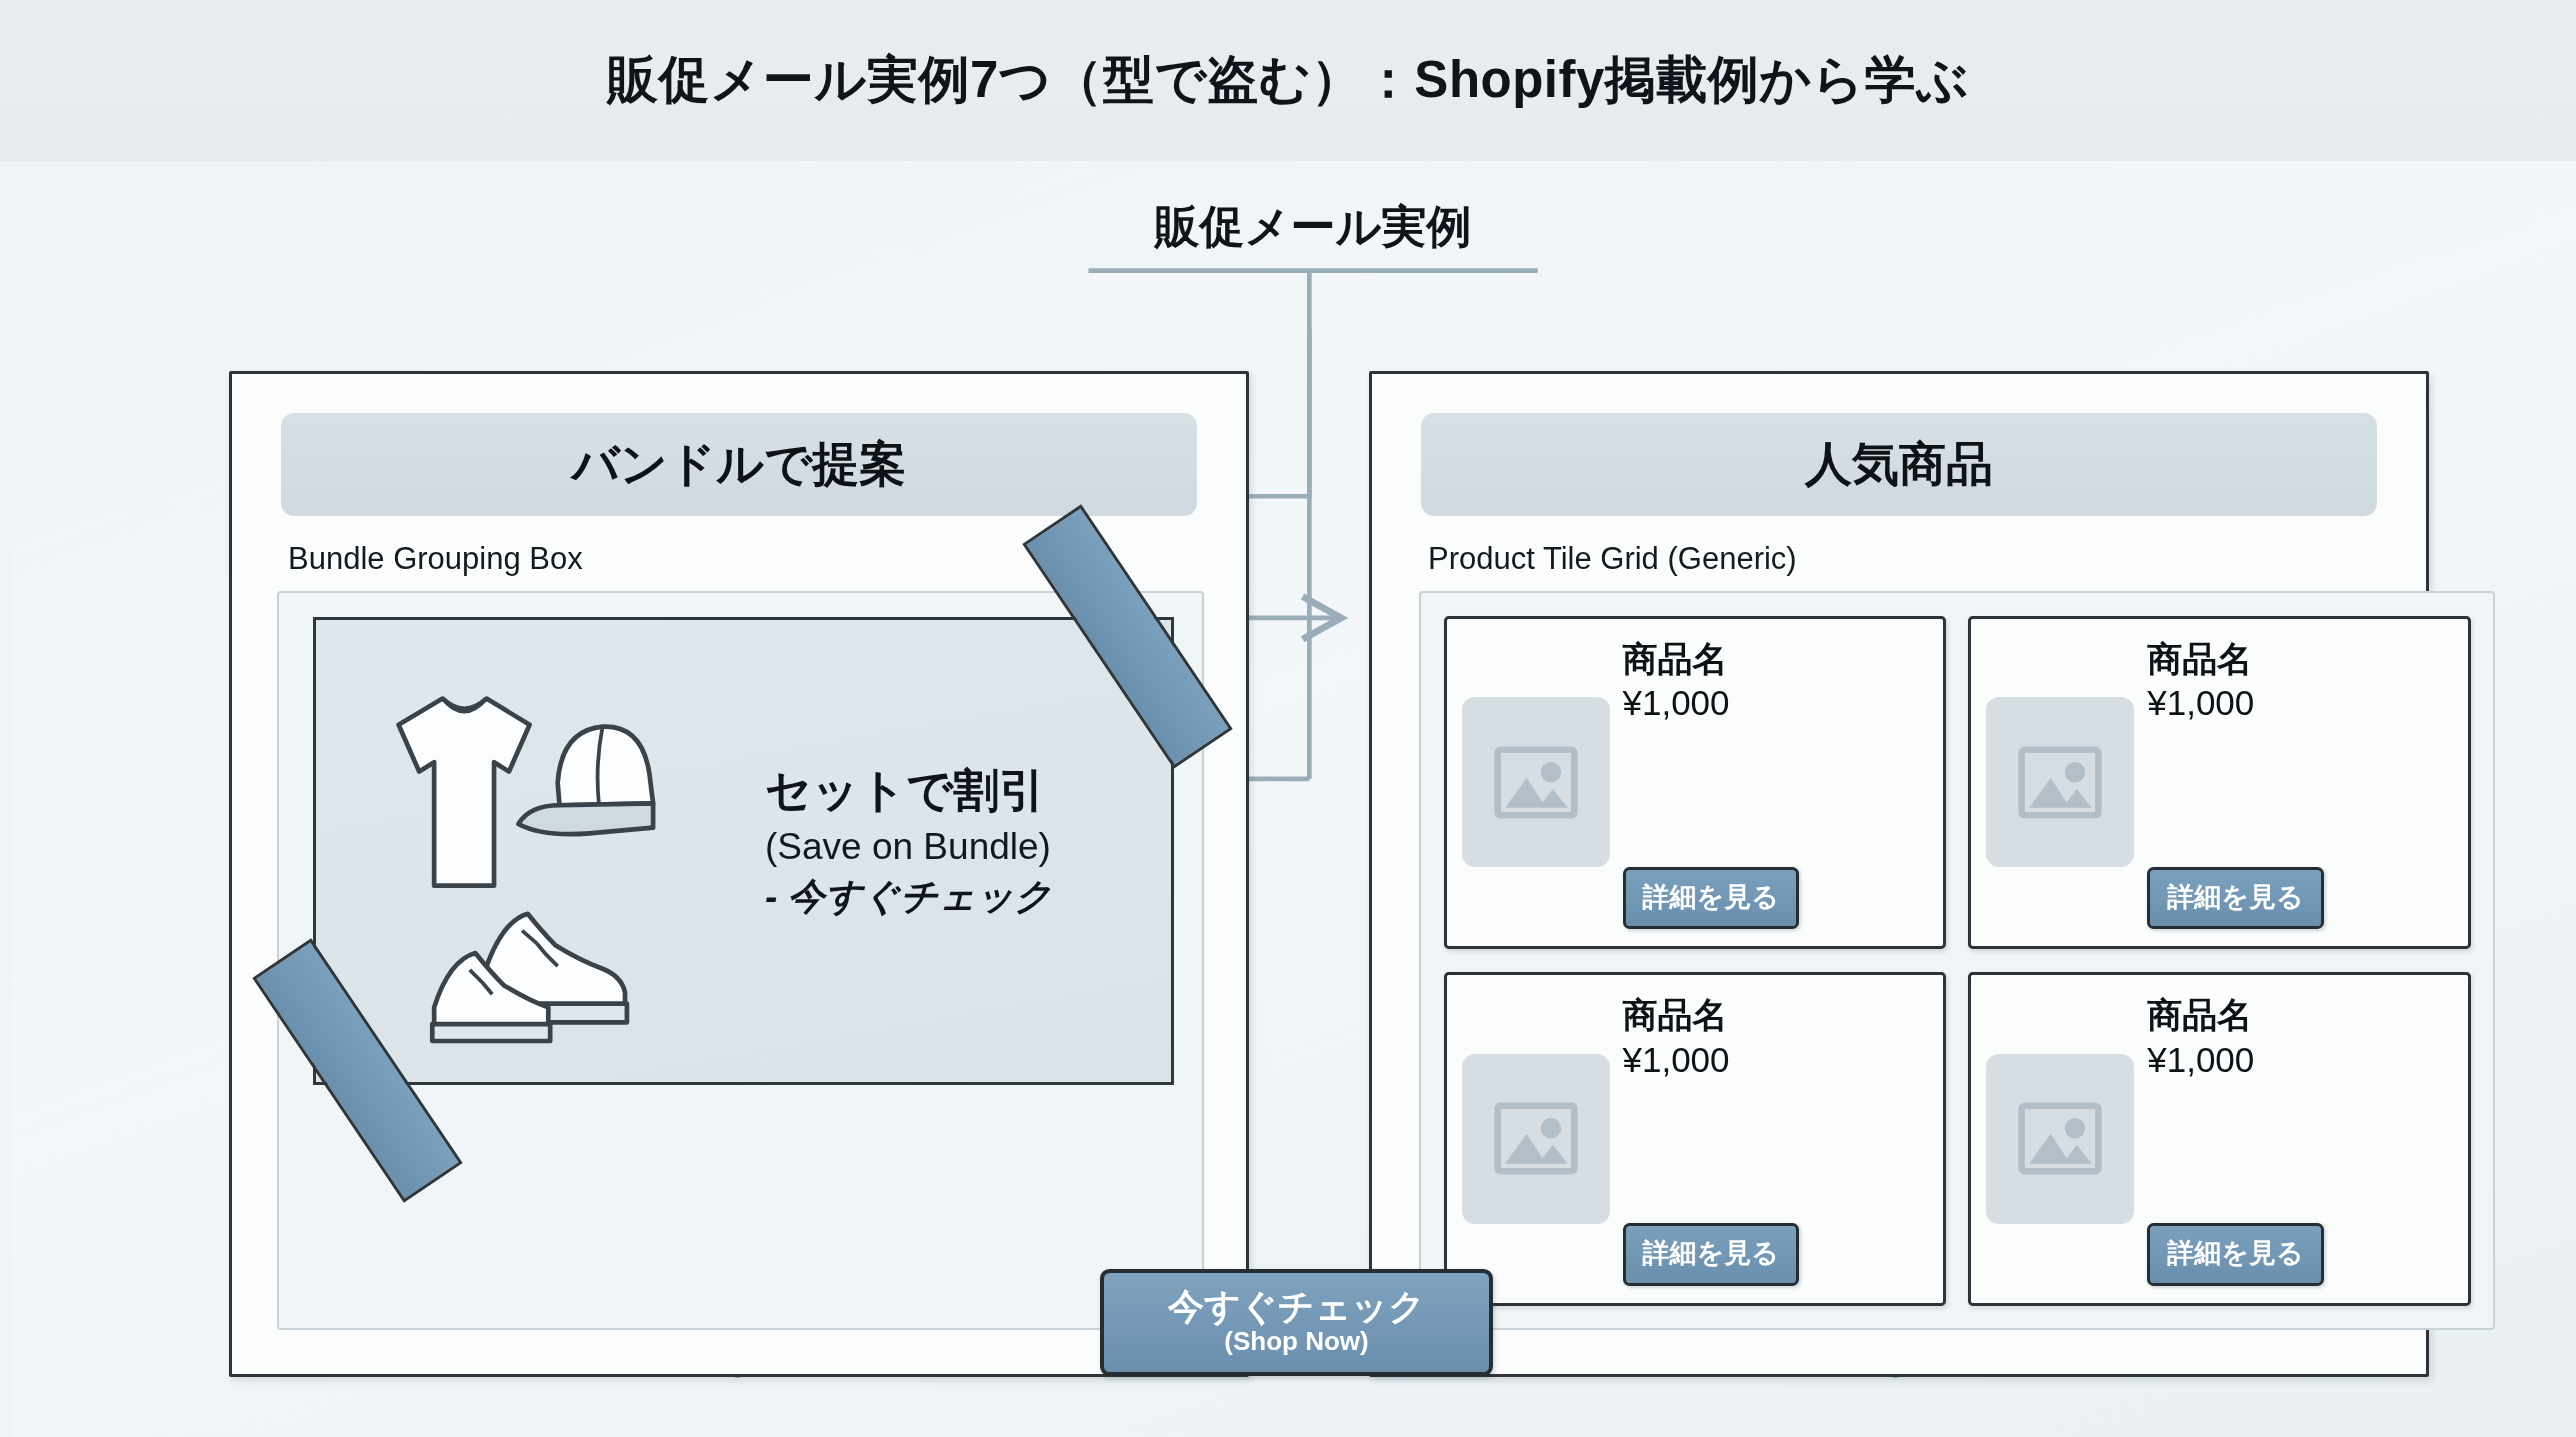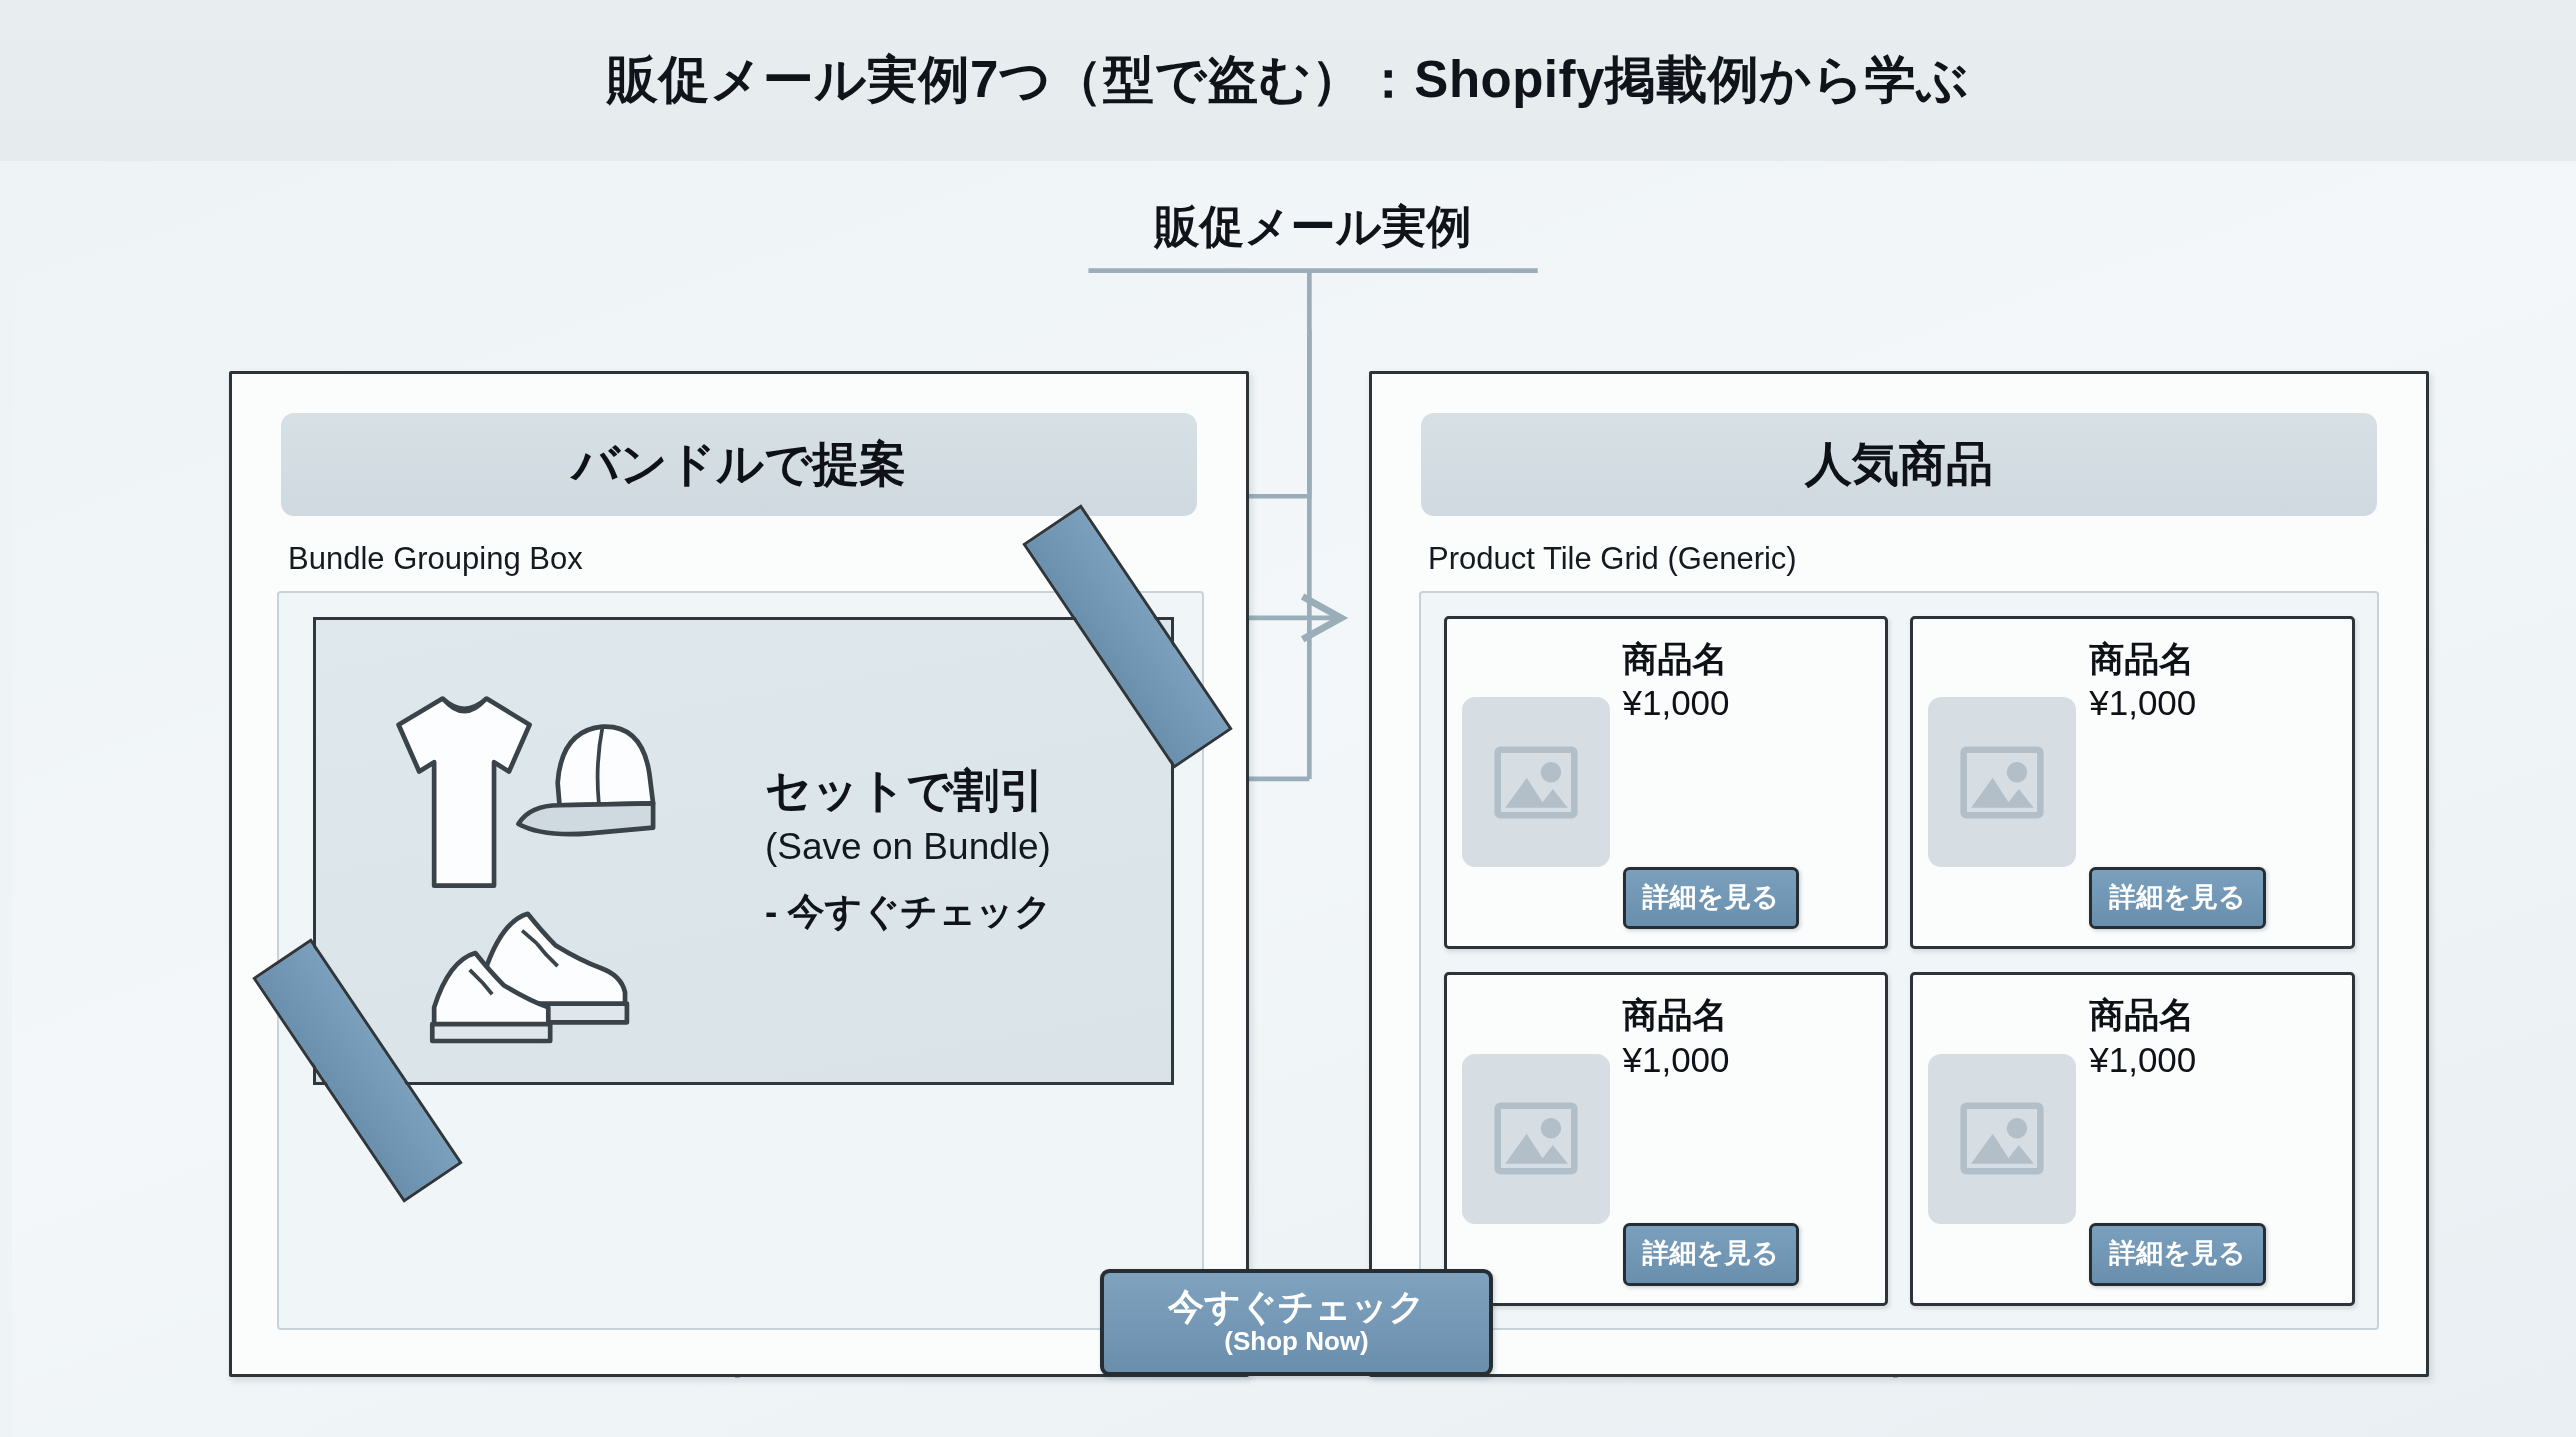--- a/index.html
+++ b/index.html
@@ -149,21 +149,21 @@
     width: 374px;
     text-align: left;
   }
   #bundle-copy .line1 {
     font-size: 46px; font-weight: 700; color: #10141a; white-space: nowrap;
   }
   #bundle-copy .line2 {
     font-size: 37px; font-weight: 400; color: #121820; white-space: nowrap; margin-top: 3.7px;
   }
   #bundle-copy .line3 {
-    font-size: 37px; font-weight: 700; color: #10141a; white-space: nowrap; margin-top: 19px;
+    font-size: 37px; font-weight: 700; color: #10141a; white-space: nowrap; margin-top: 4px; font-style: italic;
   }
 
   
   .cta-btn {
     background: linear-gradient(180deg, #7fa2be 0%, #6a8fad 100%);
     border: 4.7px solid #262d33;
     border-radius: 9.4px;
     color: #ffffff;
     display: flex;
     flex-direction: column;
@@ -184,21 +184,21 @@
   #shop-now-btn {
     position: absolute;
     left: 1088px; top: 1108px;
     width: 393px; height: 107px;
   }
 
   
   #product-grid {
     position: absolute;
     left: 47px; top: 217px;
-    width: 960px; height: 739px;
+    width: 1076px; height: 739px;
     background: #f0f5f7;
     border: 2.8px solid #c8d3d9;
     border-radius: 3.7px;
     display: grid;
     grid-template-columns: 1fr 1fr;
     grid-template-rows: 1fr 1fr;
     gap: 22.5px;
     padding: 22.5px;
   }
 

